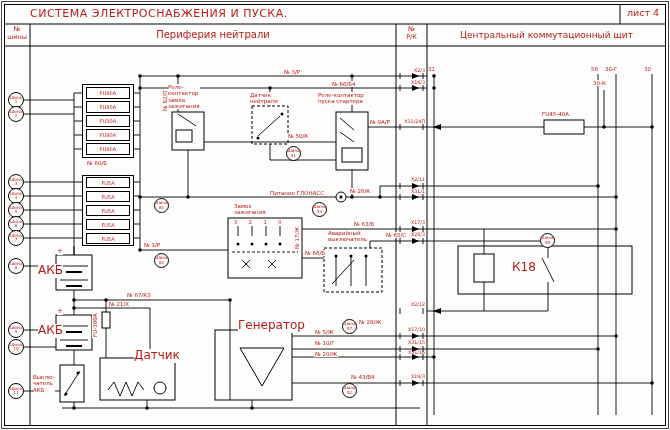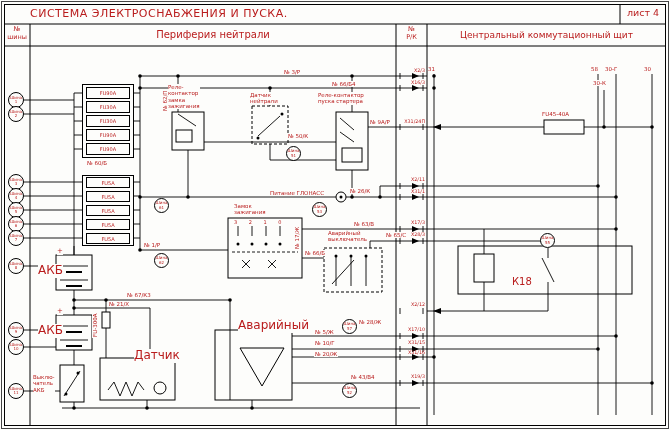--- a/index.html
+++ b/index.html
@@ -194,31 +194,31 @@
   <div class="comp" style="left:250px;top:92px">Датчик
 нейтрали</div>
   <div class="comp" style="left:318px;top:92px">Реле-контактор
 пуска стартера</div>
   <div class="comp" style="left:270px;top:190px">Питание ГЛОНАСС</div>
   <div class="comp" style="left:234px;top:203px">Замок
 зажигания</div>
   <div class="comp nobg" style="left:234px;top:220px;letter-spacing:5px;font-size:5px">3 2 1 0</div>
   <div class="comp" style="left:328px;top:230px">Аварийный
 выключатель</div>
-  <div class="comp big" style="left:238px;top:319px">Аварийный</div>
+  <div class="comp big" style="left:238px;top:319px">Генератор</div>
   <div class="comp big" style="left:134px;top:349px">Датчик</div>
   <div class="comp big" style="left:38px;top:264px">АКБ</div>
   <div class="comp big" style="left:38px;top:324px">АКБ</div>
   <div class="comp nobg" style="left:57px;top:247px;font-size:7px">+</div>
   <div class="comp nobg" style="left:57px;top:307px;font-size:7px">+</div>
   <div class="comp" style="left:33px;top:374px">Выклю-
 чатель
 АКБ</div>
   <div class="comp" style="left:542px;top:111px">FU45-40A</div>
-  <div class="comp" style="left:512px;top:276px;font-size:10px">К18</div>
+  <div class="comp" style="left:512px;top:261px;font-size:12px">К18</div>
   <div class="lbl vert" style="left:92px;top:338px">FU-300A</div>
 
   <div class="lbl" style="left:283px;top:69px">№ 3/Р</div>
   <div class="lbl" style="left:331px;top:81px">№ 66/Б4</div>
   <div class="lbl" style="left:369px;top:119px">№ 9А/Р</div>
   <div class="lbl" style="left:287px;top:133px">№ 50/К</div>
   <div class="lbl" style="left:86px;top:160px">№ 60/Б</div>
   <div class="lbl vert" style="left:162px;top:112px">№ 62/П</div>
   <div class="lbl" style="left:349px;top:188px">№ 26/К</div>
   <div class="lbl" style="left:353px;top:221px">№ 63/В</div>

